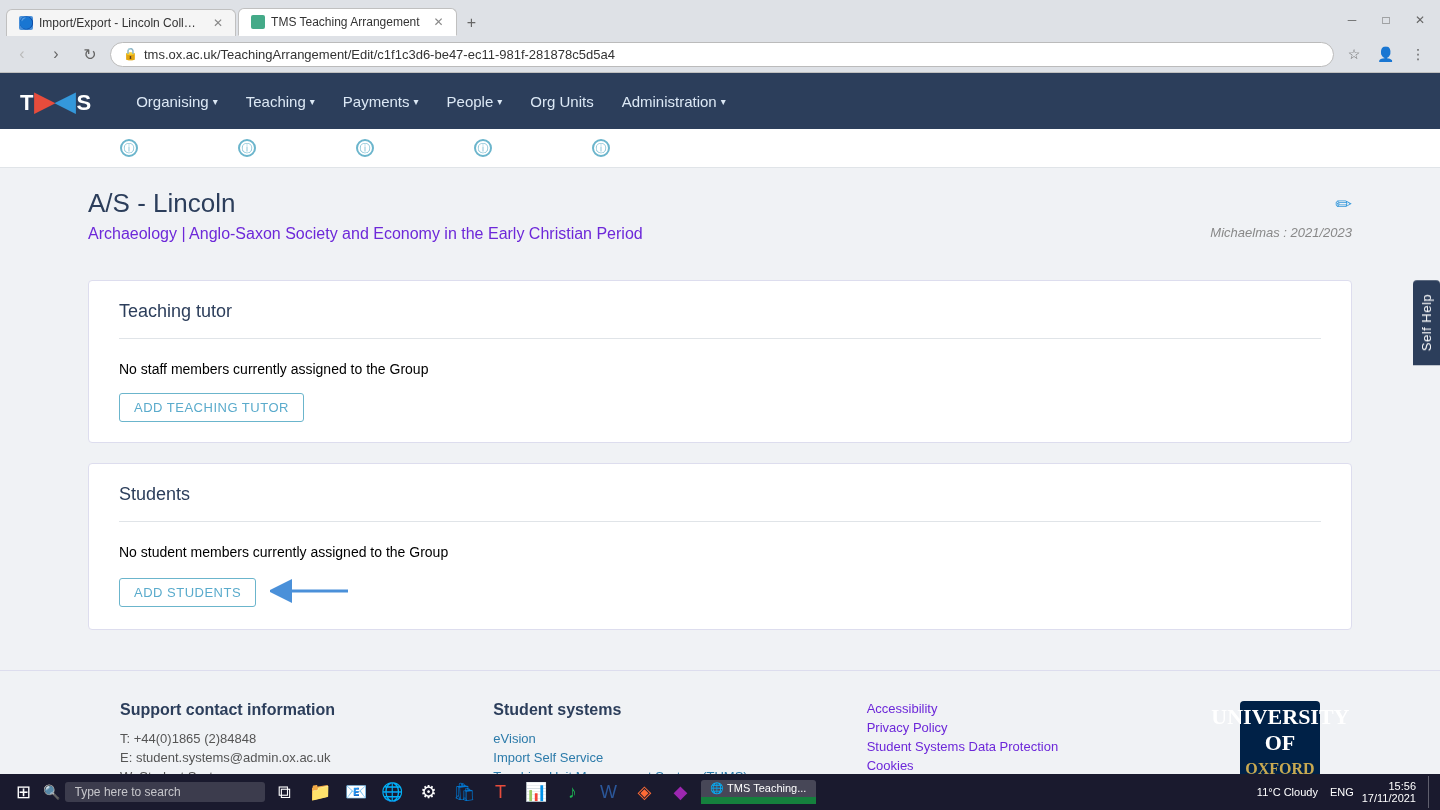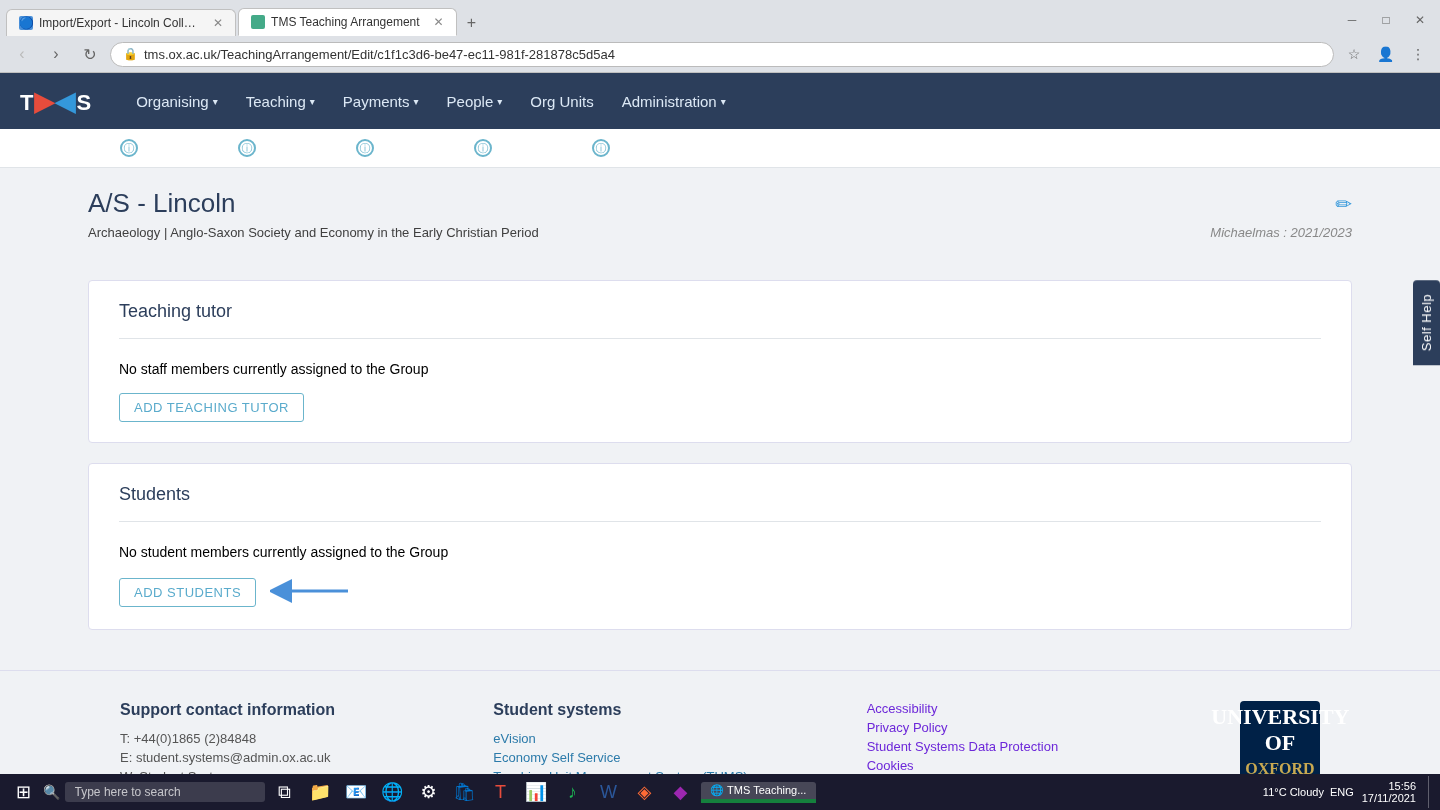--- a/index.html
+++ b/index.html
@@ -183,22 +183,22 @@
       font-weight: 400;
       color: #2c3e5b;
     }
     .edit-icon {
       color: #3498db;
       font-size: 20px;
       cursor: pointer;
       margin-top: 4px;
     }
     .page-subtitle {
-      color: #404040;
-      font-size: 13px;
+      color: #6d28d9;
+      font-size: 16px;
       margin-bottom: 12px;
     }
     .page-meta {
       color: #888;
       font-size: 13px;
       font-style: italic;
       text-align: right;
       margin-bottom: 20px;
     }
     .section-card {
@@ -346,27 +346,27 @@
       gap: 8px;
     }
     .taskbar-clock {
       color: #fff;
       font-size: 11px;
       text-align: right;
     }
     .taskbar-systray {
       display: flex;
       align-items: flex-end;
-      gap: 6px;
+      gap: 12px;
       color: #fff;
       font-size: 11px;
     }
     .taskbar-active-app {
       background: rgba(255,255,255,0.2);
-      border-bottom: 4px solid #15803d;
+      border-bottom: 7px solid #15803d;
       padding: 2px 10px;
       color: #fff;
       font-size: 12px;
       border-radius: 3px 3px 0 0;
       text-align: center;
     }
 
     
     .self-help-btn {
       position: fixed;
@@ -533,21 +533,21 @@
       <div class="footer-text">T: +44(0)1865 (2)84848</div>
       <div class="footer-text">E: student.systems@admin.ox.ac.uk</div>
       <div class="footer-text">W: Student Systems</div>
       <div class="tms-version">TMS Version 1.5.0.29310</div>
     </div>
 
     <div>
       <div class="footer-section-title">Student systems</div>
       <div class="footer-links">
         <a>eVision</a>
-        <a>Economy Self Service</a>
+        <a>Import Self Service</a>
         <a>Teaching Unit Management System (TUMS)</a>
       </div>
     </div>
 
     <div>
       <div class="footer-misc">
         <a>Accessibility</a>
         <a>Privacy Policy</a>
         <a>Student Systems Data Protection</a>
         <a>Cookies</a>

